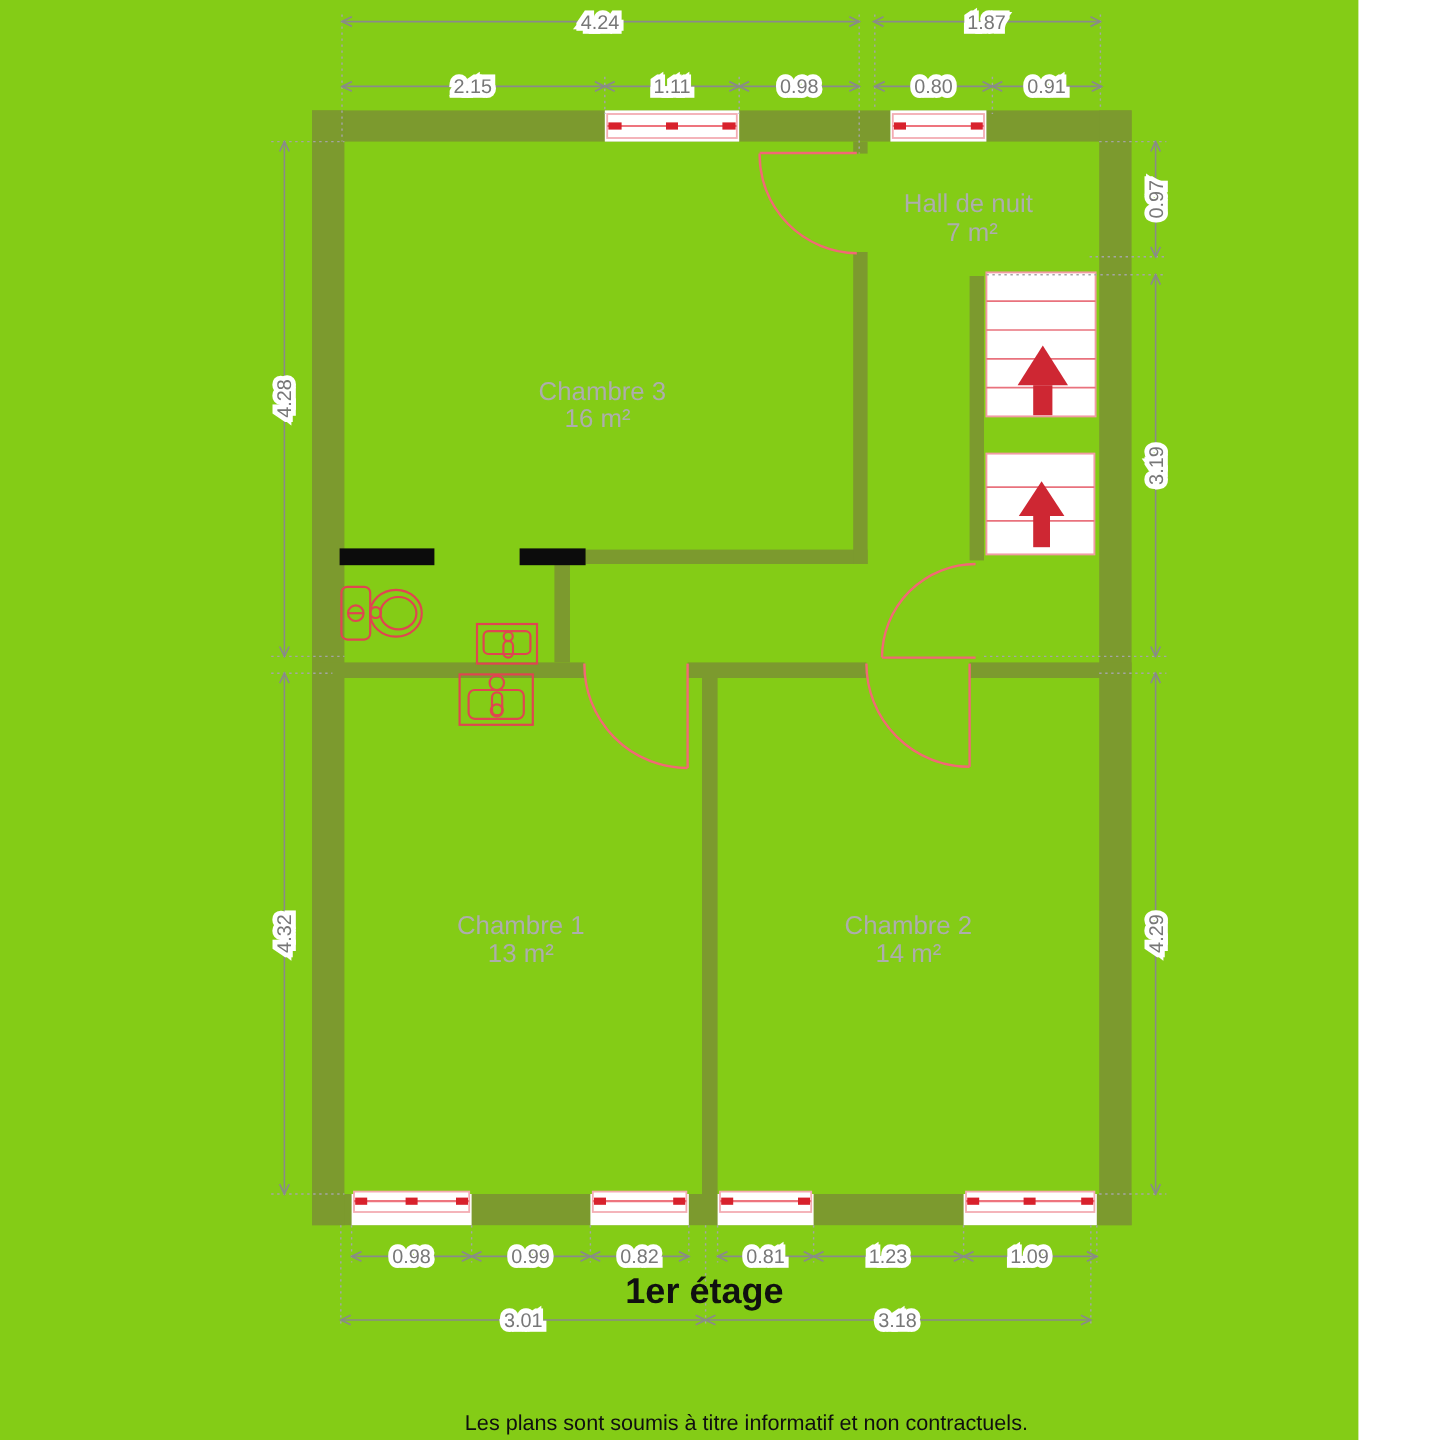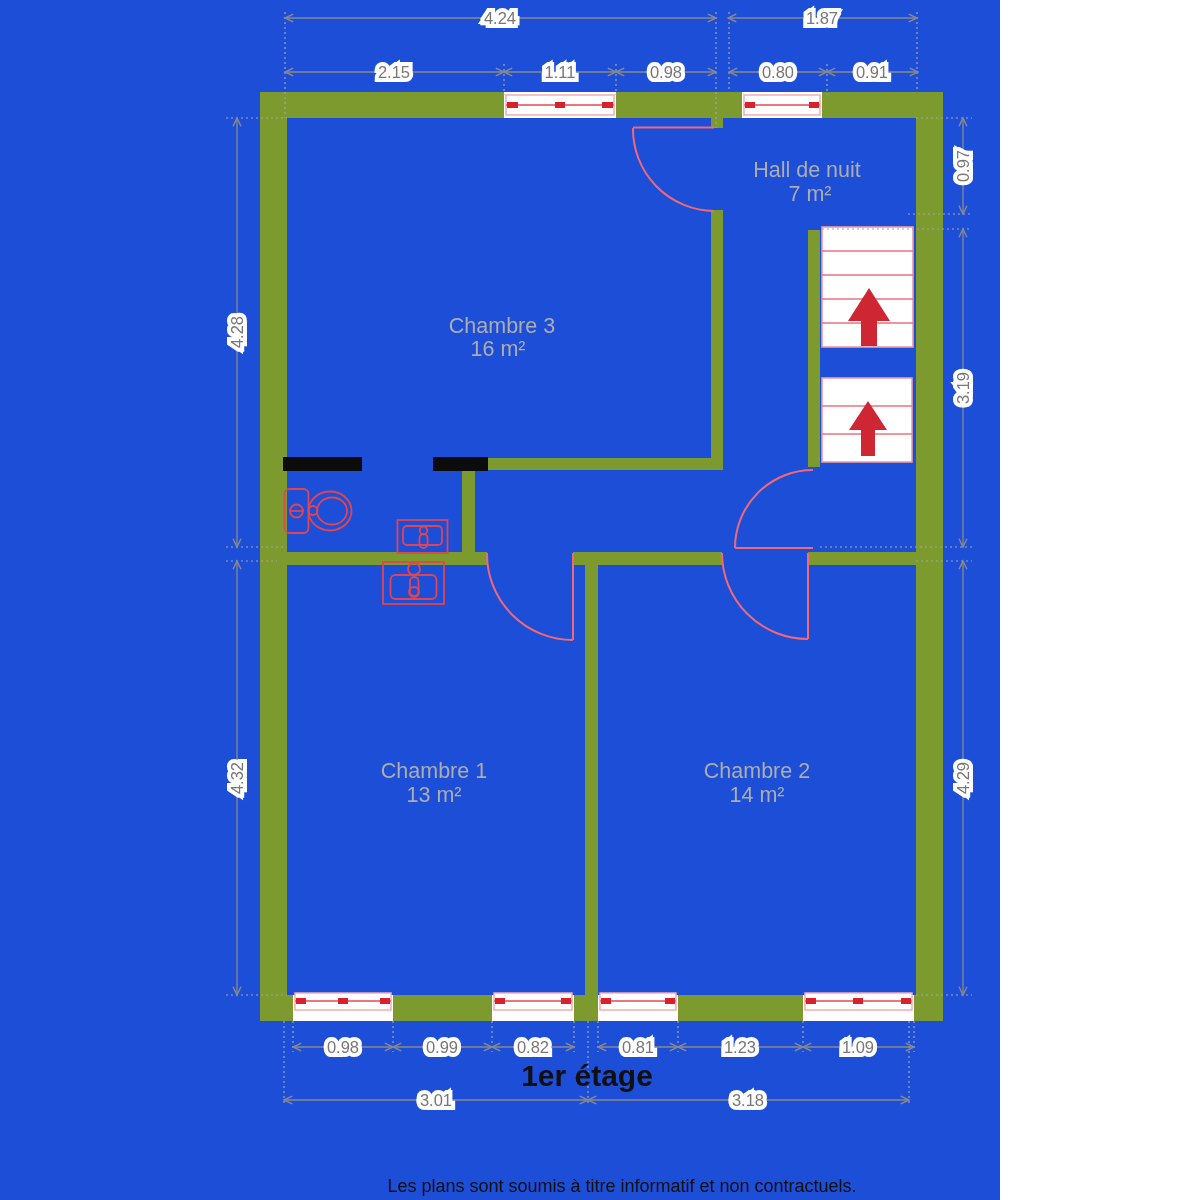--- a/index.html
+++ b/index.html
@@ -1,16 +1,16 @@
 <!DOCTYPE html>
 <html><head>
 <meta charset="utf-8">
 <style>
   html,body { margin:0; padding:0; background:#ffffff; }
-  .canvas { position:relative; width:1000px; height:1200px; background:#1d4ed8; overflow:hidden;
+  .canvas { position:relative; width:1132px; height:1200px; background:#84cc16; overflow:hidden;
             font-family:"Liberation Sans", sans-serif; }
   svg { position:absolute; left:0; top:0; }
 
   .wall   { fill:#7c9a2e; }
   .blk    { fill:#0c0c0c; }
   .wbg    { fill:#ffffff; }
   .wfrm   { fill:#ffffff; stroke:#f3acb3; stroke-width:1.5; }
   .wcl    { stroke:#ee747e; stroke-width:1.8; }
   .wtick  { fill:#d8212c; }
   .door   { stroke:#f26975; stroke-width:2; fill:none; }

